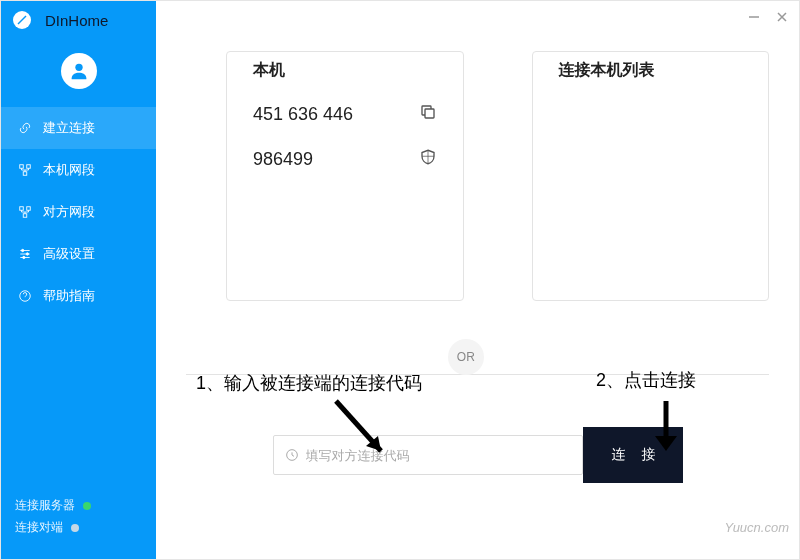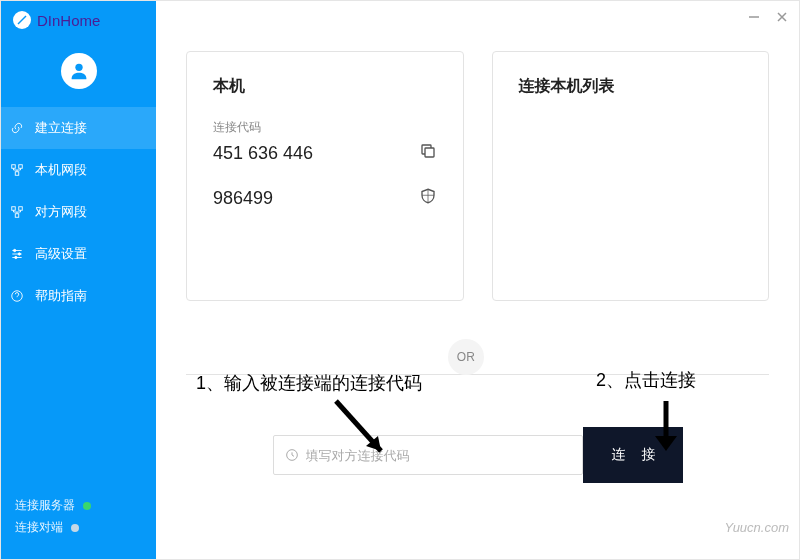--- a/index.html
+++ b/index.html
@@ -1,47 +1,47 @@
 <!DOCTYPE html>
 <html><head>
   <meta charset="utf-8">
   <style>
     * { margin: 0; padding: 0; box-sizing: border-box; }
     body { font-family: "Microsoft YaHei", Arial, sans-serif; background: #fff; width: 800px; height: 560px; overflow: hidden; position: relative; }
     
     .app { display: flex; width: 100%; height: 100%; border: 1px solid #e5e5e5; }
     
     .sidebar { width: 155px; background: #0699f9; color: #fff; display: flex; flex-direction: column; }
-    .brand { display: flex; align-items: center; padding: 10px 12px; font-size: 15px; color: #4c1d95; }
+    .brand { display: flex; align-items: center; padding: 10px 12px; font-size: 15px; color: #0f172a; gap: 8px; }
     .brand-icon { width: 18px; height: 18px; border-radius: 50%; background: #fff; margin-right: 6px; display: inline-flex; align-items: center; justify-content: center; }
     .brand-icon svg { width: 12px; height: 12px; }
     
     .avatar-box { display: flex; justify-content: center; padding: 14px 0 18px; }
     .avatar { width: 36px; height: 36px; border-radius: 50%; background: #fff; display: flex; align-items: center; justify-content: center; }
     .avatar svg { width: 22px; height: 22px; fill: #0699f9; }
     
     .nav { flex: 1; }
-    .nav-item { display: flex; align-items: center; padding: 12px 8px; font-size: 13px; cursor: pointer; color: #fff; }
+    .nav-item { display: flex; align-items: center; padding: 12px 16px; font-size: 13px; cursor: pointer; color: #fff; }
     .nav-item.active { background: #2aa8fa; }
     .nav-ico { width: 16px; height: 16px; margin-right: 10px; display: inline-flex; align-items: center; justify-content: center; }
     .nav-ico svg { width: 14px; height: 14px; stroke: #fff; fill: none; stroke-width: 1.5; }
     
     .status-area { padding: 10px 14px 18px; font-size: 12px; color: #e8f5ff; }
     .status-row { display: flex; align-items: center; margin-bottom: 5px; }
     .dot { width: 8px; height: 8px; border-radius: 50%; margin-left: 8px; }
     .dot.green { background: #3ad66f; }
     .dot.gray { background: #c5d8e6; }
     
     .main { flex: 1; background: #fff; position: relative; display: flex; flex-direction: column; }
     
     .titlebar { height: 32px; display: flex; justify-content: flex-end; align-items: center; padding-right: 10px; gap: 14px; }
     .titlebar .tbtn { width: 14px; height: 14px; cursor: pointer; color: #888; display: flex; align-items: center; justify-content: center; }
     
     .cards { display: flex; gap: 28px; padding: 18px 30px 0 30px; }
-    .card { flex: 1; border: 1px solid #e3e3e3; border-radius: 4px; padding: 24px 26px; min-height: 250px; }
+    .card { flex: 1; border: 1px solid #e3e3e3; border-radius: 4px; padding: 8px 26px; min-height: 250px; margin-left: 40px; }
     .card h3 { font-size: 16px; font-weight: 600; color: #222; margin-bottom: 22px; }
     .field-label { font-size: 12px; color: #888; margin-bottom: 6px; display: flex; align-items: center; gap: 4px; }
     .field-value { font-size: 18px; color: #222; font-weight: 500; margin-bottom: 22px; display: flex; align-items: center; justify-content: space-between; }
     .field-value .actico { color: #666; cursor: pointer; }
     
     .or-row { position: relative; margin: 44px 30px 0 30px; height: 30px; display: flex; align-items: flex-end; }
     .or-line { flex: 1; height: 1px; background: #e3e3e3; }
     .or-badge { position: absolute; left: 48%; transform: translateX(-50%); width: 36px; height: 36px; border-radius: 50%; background: #f4f4f4; color: #888; font-size: 12px; display: flex; align-items: center; justify-content: center; }
     
     .connect-row { display: flex; align-items: center; margin: 52px 30px 0 30px; gap: 0; justify-content: center; }
@@ -151,21 +151,20 @@
       <span class="tbtn">
           <svg viewBox="0 0 12 12" width="12" height="12">
             <path d="M2 2l8 8M10 2l-8 8" stroke="#999" stroke-width="1.5"></path>
           </svg>
         </span>
     </div>
 
     <div class="cards">
       <div class="card">
         <h3>本机</h3>
-        <div class="field-label">连接代码</div>
         <div class="field-value">
           <span>451 636 446</span>
           <span class="actico">
             <svg width="18" height="18" viewBox="0 0 24 24" fill="none" stroke="#555" stroke-width="1.8">
                 <rect x="8" y="8" width="12" height="12" rx="1"></rect>
                 <path d="M16 8V5a1 1 0 0 0-1-1H5a1 1 0 0 0-1 1v10a1 1 0 0 0 1 1h3"></path>
               </svg>
           </span>
         </div>
         <div class="field-value">

